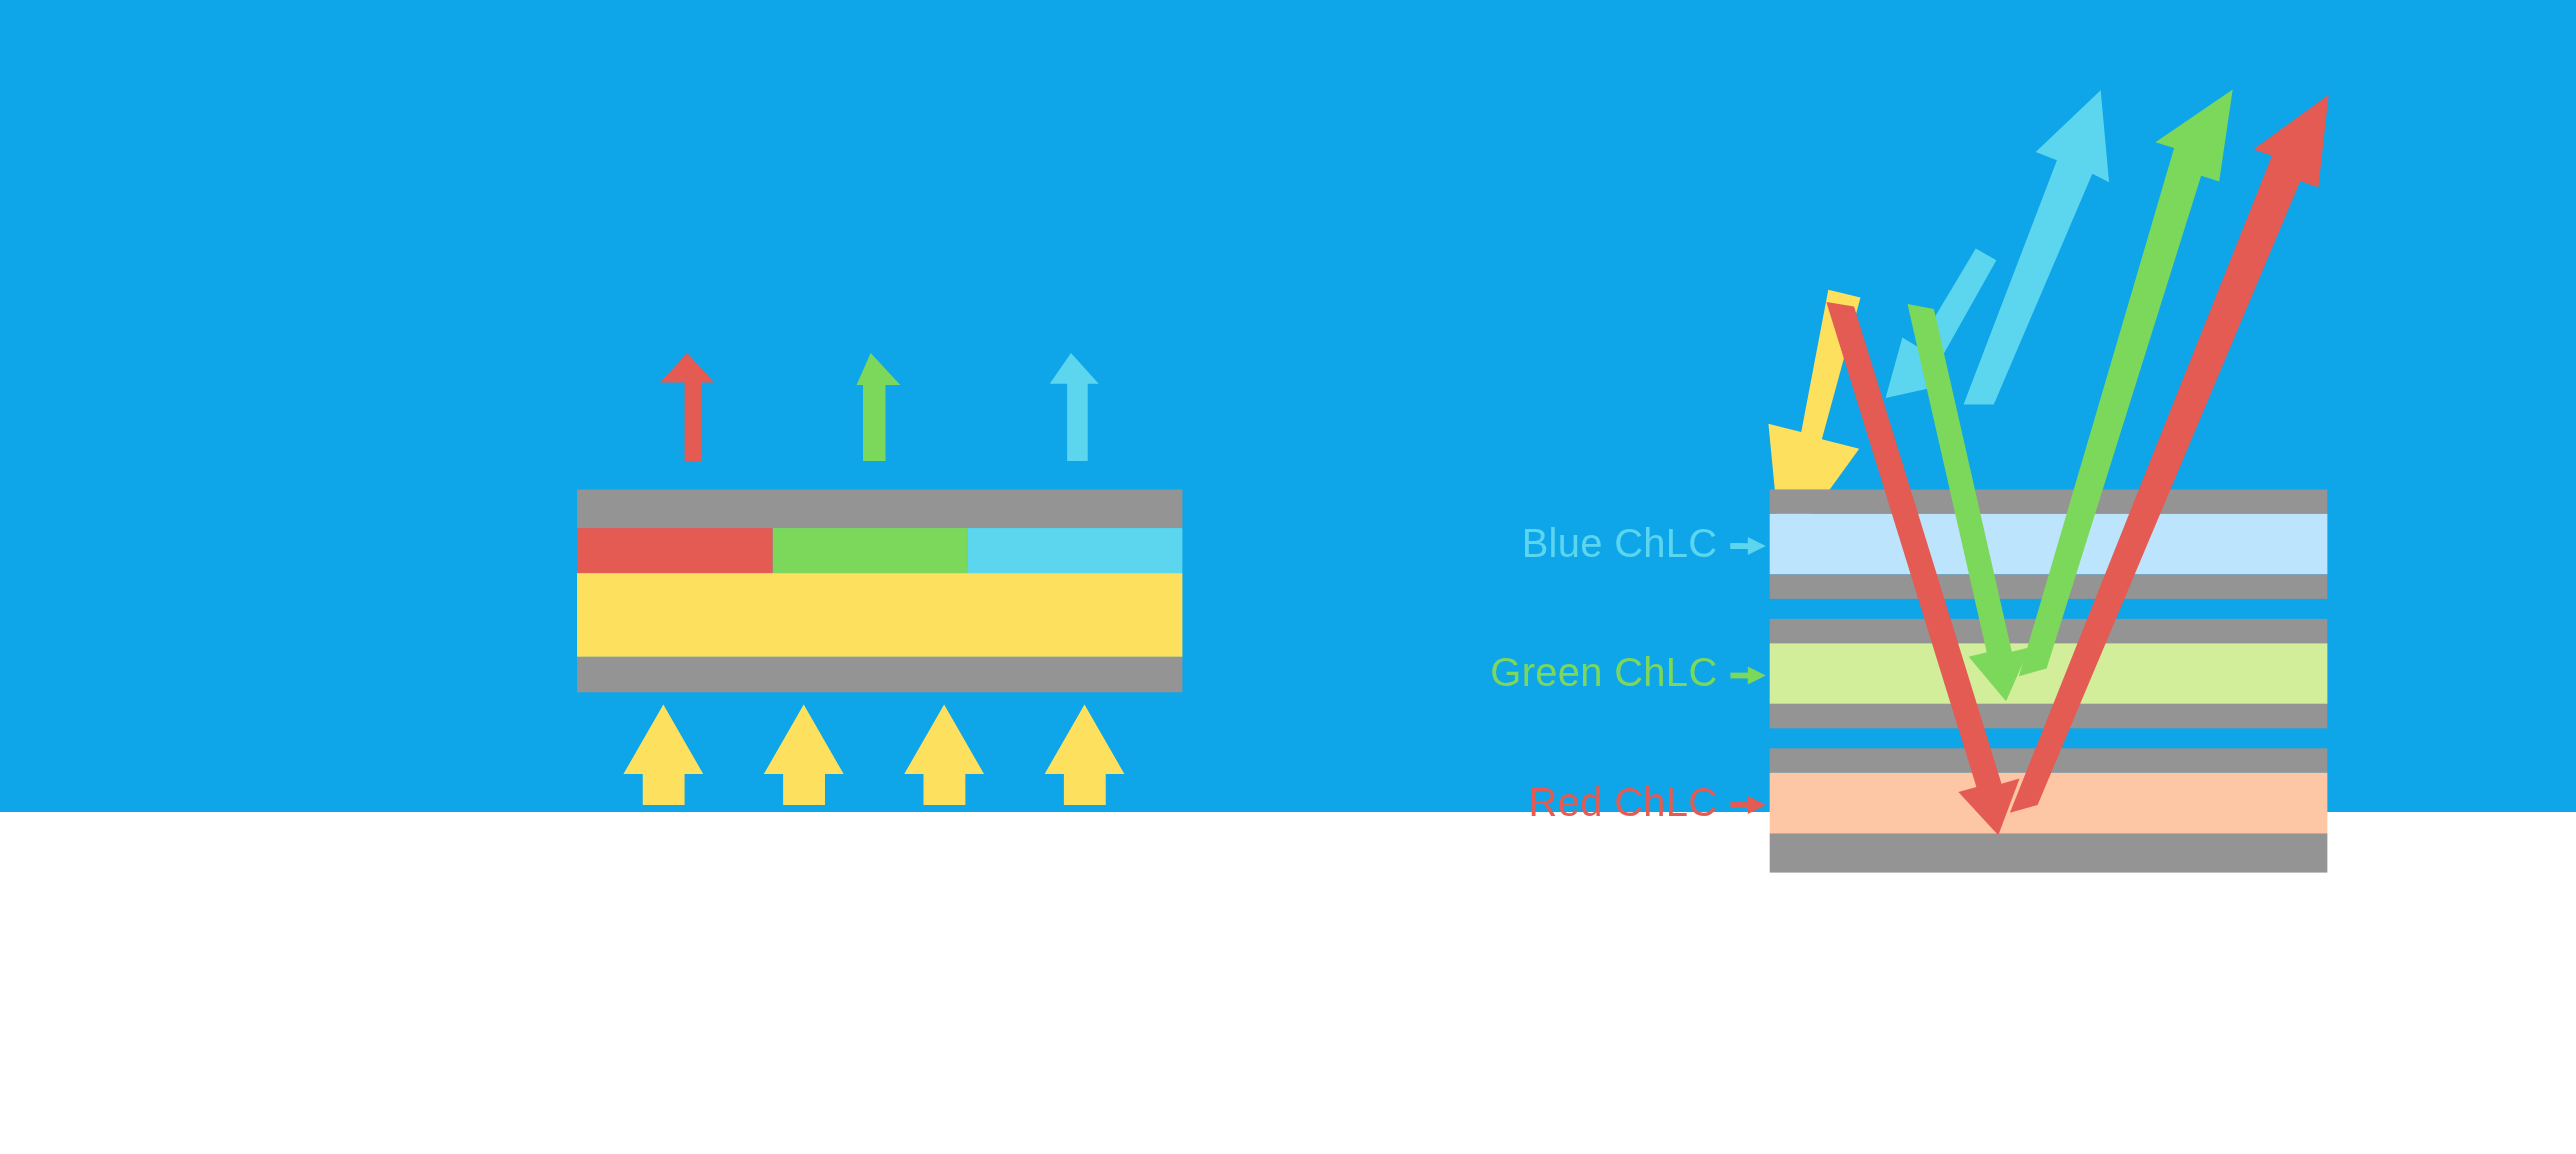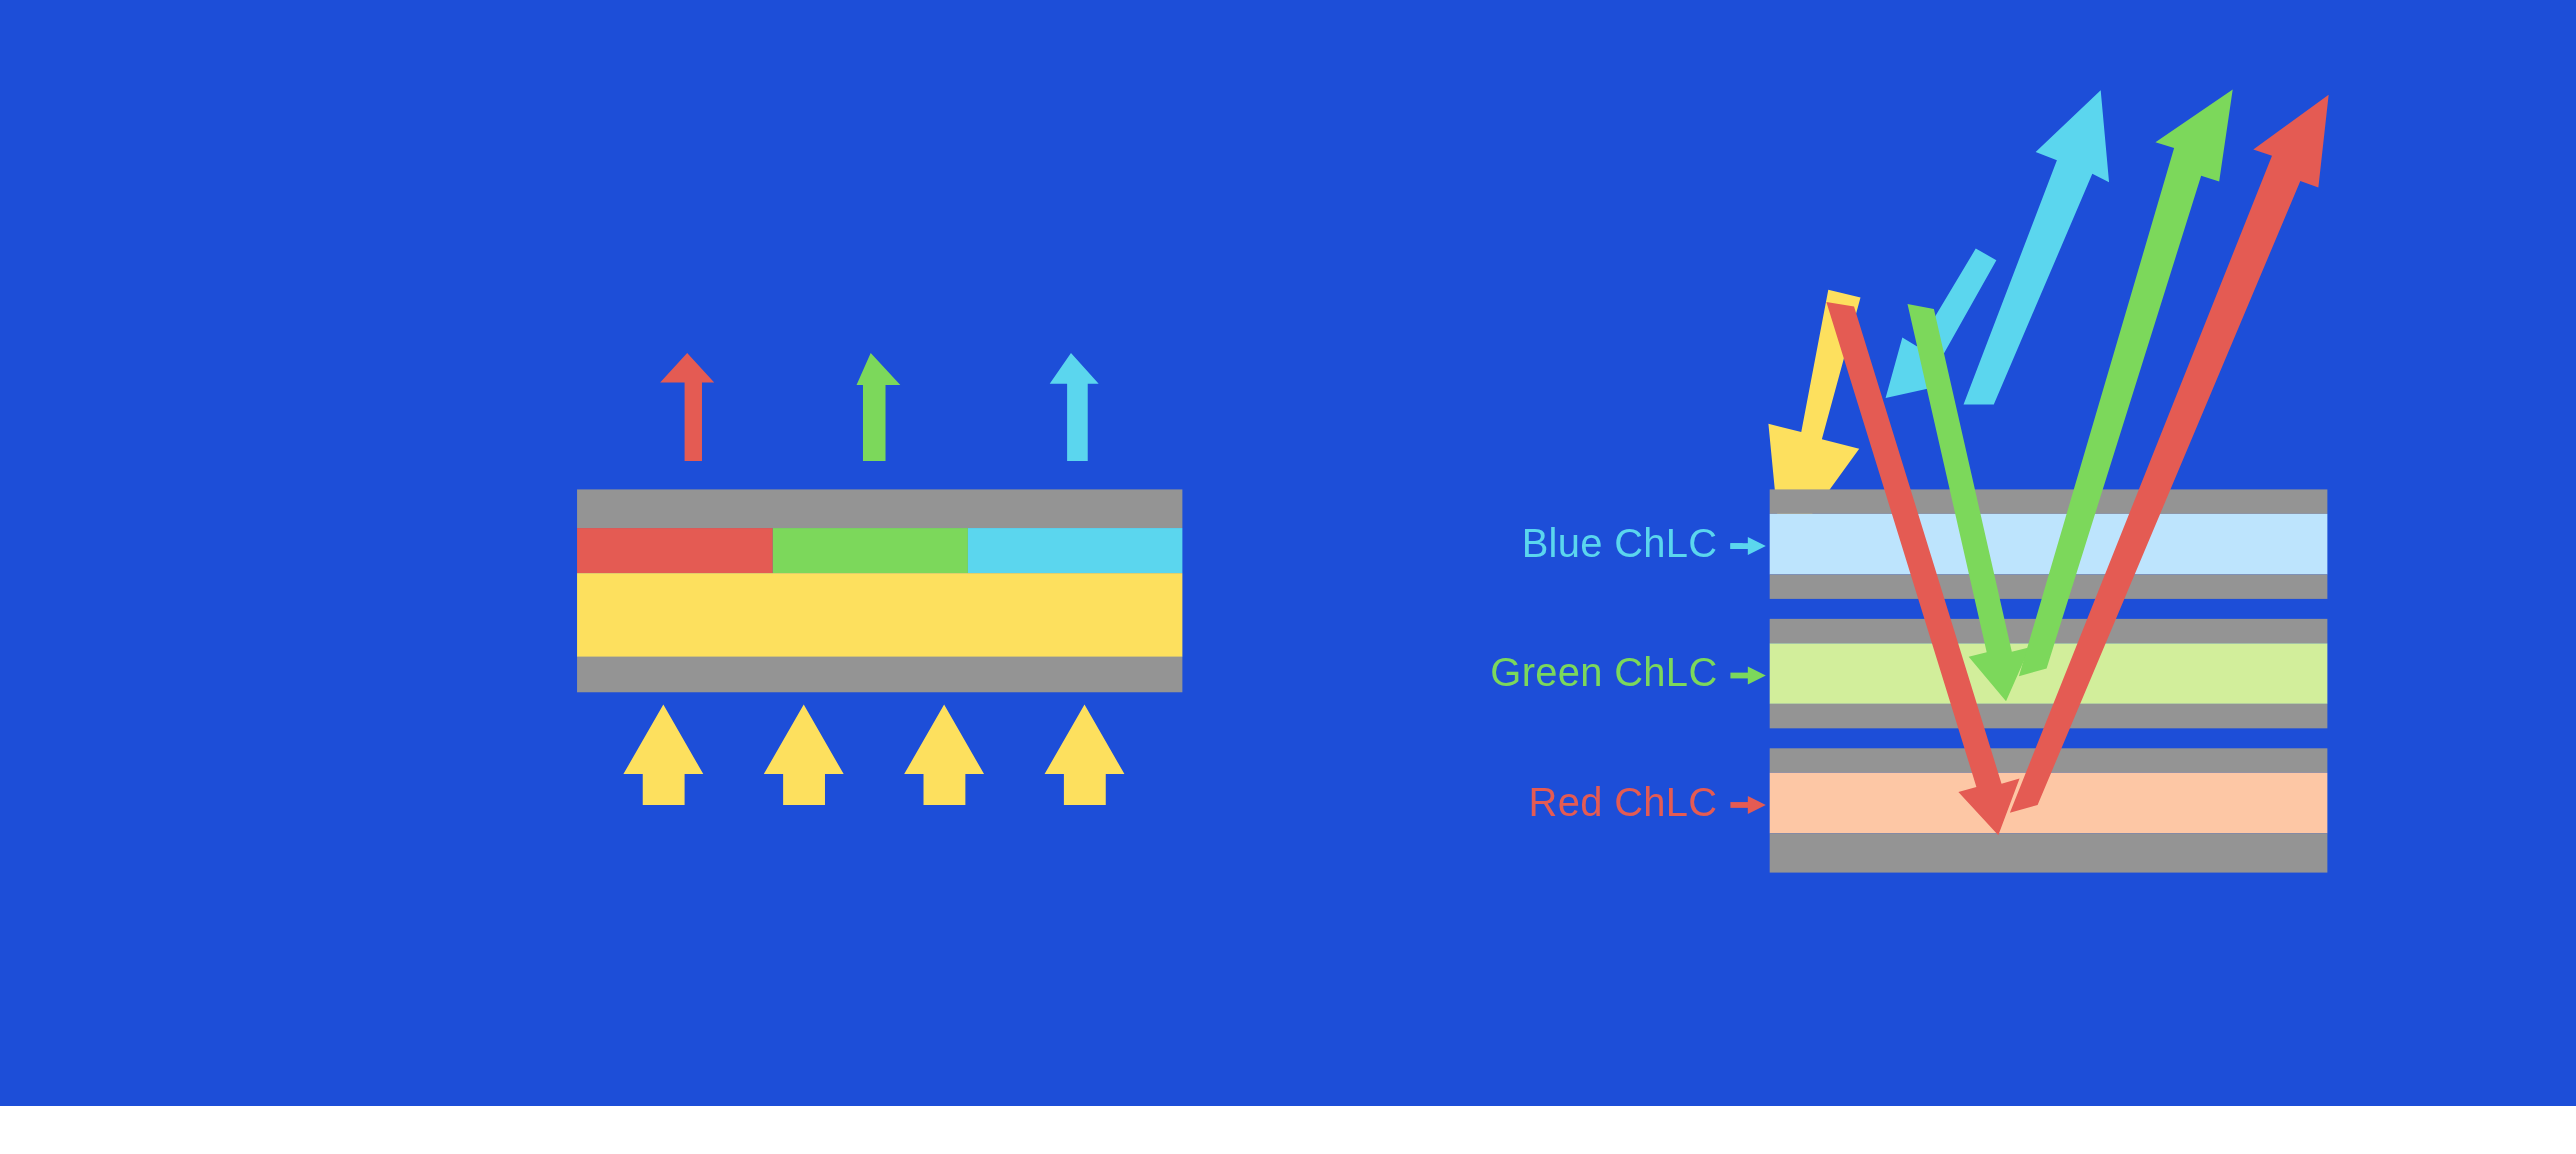--- a/index.html
+++ b/index.html
@@ -9,22 +9,22 @@
   }
   body {
     width: 2576px;
     height: 1154px;
     font-family: "Liberation Sans", sans-serif;
     overflow: hidden;
   }
   #figure-root {
     position: relative;
     width: 2576px;
-    height: 1106px;
-    background: #1d4ed8;
+    height: 812px;
+    background: #0ea5e9;
   }
   #diagram-svg {
     display: block;
     width: 2576px;
     height: 1154px;
   }
   .layer-label-text {
     font-family: "Liberation Sans", sans-serif;
     font-size: 62px;
     font-weight: 400;

